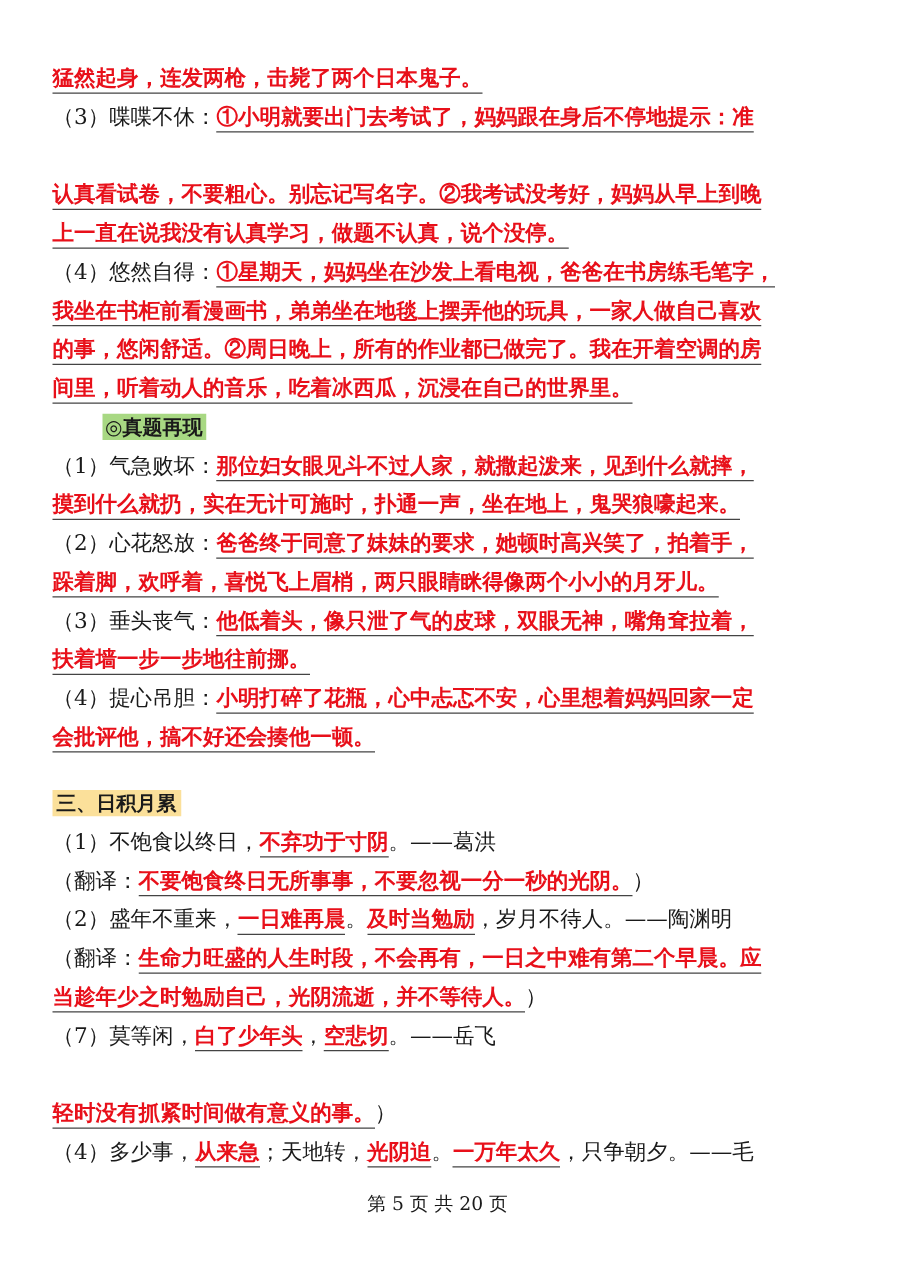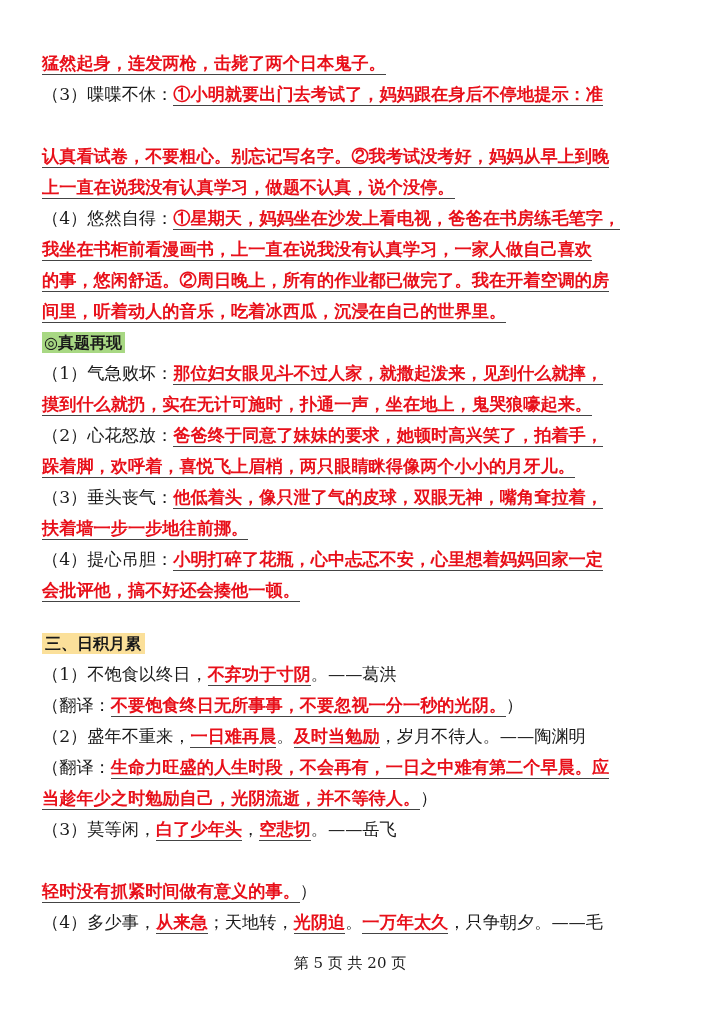--- a/index.html
+++ b/index.html
@@ -16,35 +16,35 @@
 </style>
 </head>
 <body>
 
 <div class="page" id="page">
     <div class="line" style="top: 49px;"><span class="ans">猛然起身，连发两枪，击毙了两个日本鬼子。</span></div>
     <div class="line" style="top: 80px;"><span class="blk">（3）喋喋不休：</span><span class="ans">①小明就要出门去考试了，妈妈跟在身后不停地提示：准</span></div>
     <div class="line" style="top: 142px;"><span class="ans">认真看试卷，不要粗心。别忘记写名字。②我考试没考好，妈妈从早上到晚</span></div>
     <div class="line" style="top: 173px;"><span class="ans">上一直在说我没有认真学习，做题不认真，说个没停。</span></div>
     <div class="line" style="top: 204px;"><span class="blk">（4）悠然自得：</span><span class="ans">①星期天，妈妈坐在沙发上看电视，爸爸在书房练毛笔字，</span></div>
-    <div class="line" style="top: 235px;"><span class="ans">我坐在书柜前看漫画书，上一直在说我没有认真学习，一家人做自己喜欢</span></div>
+    <div class="line" style="top: 235px;"><span class="ans">我坐在书柜前看漫画书，弟弟坐在地毯上摆弄他的玩具，一家人做自己喜欢</span></div>
     <div class="line" style="top: 266px;"><span class="ans">的事，悠闲舒适。②周日晚上，所有的作业都已做完了。我在开着空调的房</span></div>
     <div class="line" style="top: 297px;"><span class="ans">间里，听着动人的音乐，吃着冰西瓜，沉浸在自己的世界里。</span></div>
-    <div class="line" style="top: 328px;"><span class="hl-green">◎真题再现</span></div>
+    <div class="line" style="top: 328px; margin-left: 40px;"><span class="hl-green">◎真题再现</span></div>
     <div class="line" style="top: 359px;"><span class="blk">（1）气急败坏：</span><span class="ans">那位妇女眼见斗不过人家，就撒起泼来，见到什么就摔，</span></div>
     <div class="line" style="top: 390px;"><span class="ans">摸到什么就扔，实在无计可施时，扑通一声，坐在地上，鬼哭狼嚎起来。</span></div>
     <div class="line" style="top: 421px;"><span class="blk">（2）心花怒放：</span><span class="ans">爸爸终于同意了妹妹的要求，她顿时高兴笑了，拍着手，</span></div>
     <div class="line" style="top: 452px;"><span class="ans">跺着脚，欢呼着，喜悦飞上眉梢，两只眼睛眯得像两个小小的月牙儿。</span></div>
     <div class="line" style="top: 483px;"><span class="blk">（3）垂头丧气：</span><span class="ans">他低着头，像只泄了气的皮球，双眼无神，嘴角耷拉着，</span></div>
     <div class="line" style="top: 514px;"><span class="ans">扶着墙一步一步地往前挪。</span></div>
     <div class="line" style="top: 545px;"><span class="blk">（4）提心吊胆：</span><span class="ans">小明打碎了花瓶，心中忐忑不安，心里想着妈妈回家一定</span></div>
     <div class="line" style="top: 576px;"><span class="ans">会批评他，搞不好还会揍他一顿。</span></div>
     <div class="line" style="top: 629px;"><span class="hl-yellow">三、日积月累</span></div>
     <div class="line" style="top: 660px;"><span class="blk">（1）不饱食以终日，</span><span class="ans">不弃功于寸阴</span><span class="blk">。——葛洪</span></div>
     <div class="line" style="top: 691px;"><span class="blk">（翻译：</span><span class="ans">不要饱食终日无所事事，不要忽视一分一秒的光阴。</span><span class="blk">）</span></div>
     <div class="line" style="top: 722px;"><span class="blk">（2）盛年不重来，</span><span class="ans">一日难再晨</span><span class="blk">。</span><span class="ans">及时当勉励</span><span class="blk">，岁月不待人。——陶渊明</span></div>
     <div class="line" style="top: 753px;"><span class="blk">（翻译：</span><span class="ans">生命力旺盛的人生时段，不会再有，一日之中难有第二个早晨。应</span></div>
     <div class="line" style="top: 784px;"><span class="ans">当趁年少之时勉励自己，光阴流逝，并不等待人。</span><span class="blk">）</span></div>
-    <div class="line" style="top: 815px;"><span class="blk">（3）莫等闲，</span><span class="ans">白了少年头</span><span class="blk">，</span><span class="ans">空悲切</span><span class="blk">。——岳飞</span></div>
+    <div class="line" style="top: 815px;"><span class="blk">（7）莫等闲，</span><span class="ans">白了少年头</span><span class="blk">，</span><span class="ans">空悲切</span><span class="blk">。——岳飞</span></div>
     <div class="line" style="top: 877px;"><span class="ans">轻时没有抓紧时间做有意义的事。</span><span class="blk">）</span></div>
     <div class="line" style="top: 908px;"><span class="blk">（4）多少事，</span><span class="ans">从来急</span><span class="blk">；天地转，</span><span class="ans">光阴迫</span><span class="blk">。</span><span class="ans">一万年太久</span><span class="blk">，只争朝夕。——毛</span></div>
   </div>
 <div class="footer">第 5 页 共 20 页</div>
 
 </body></html>

